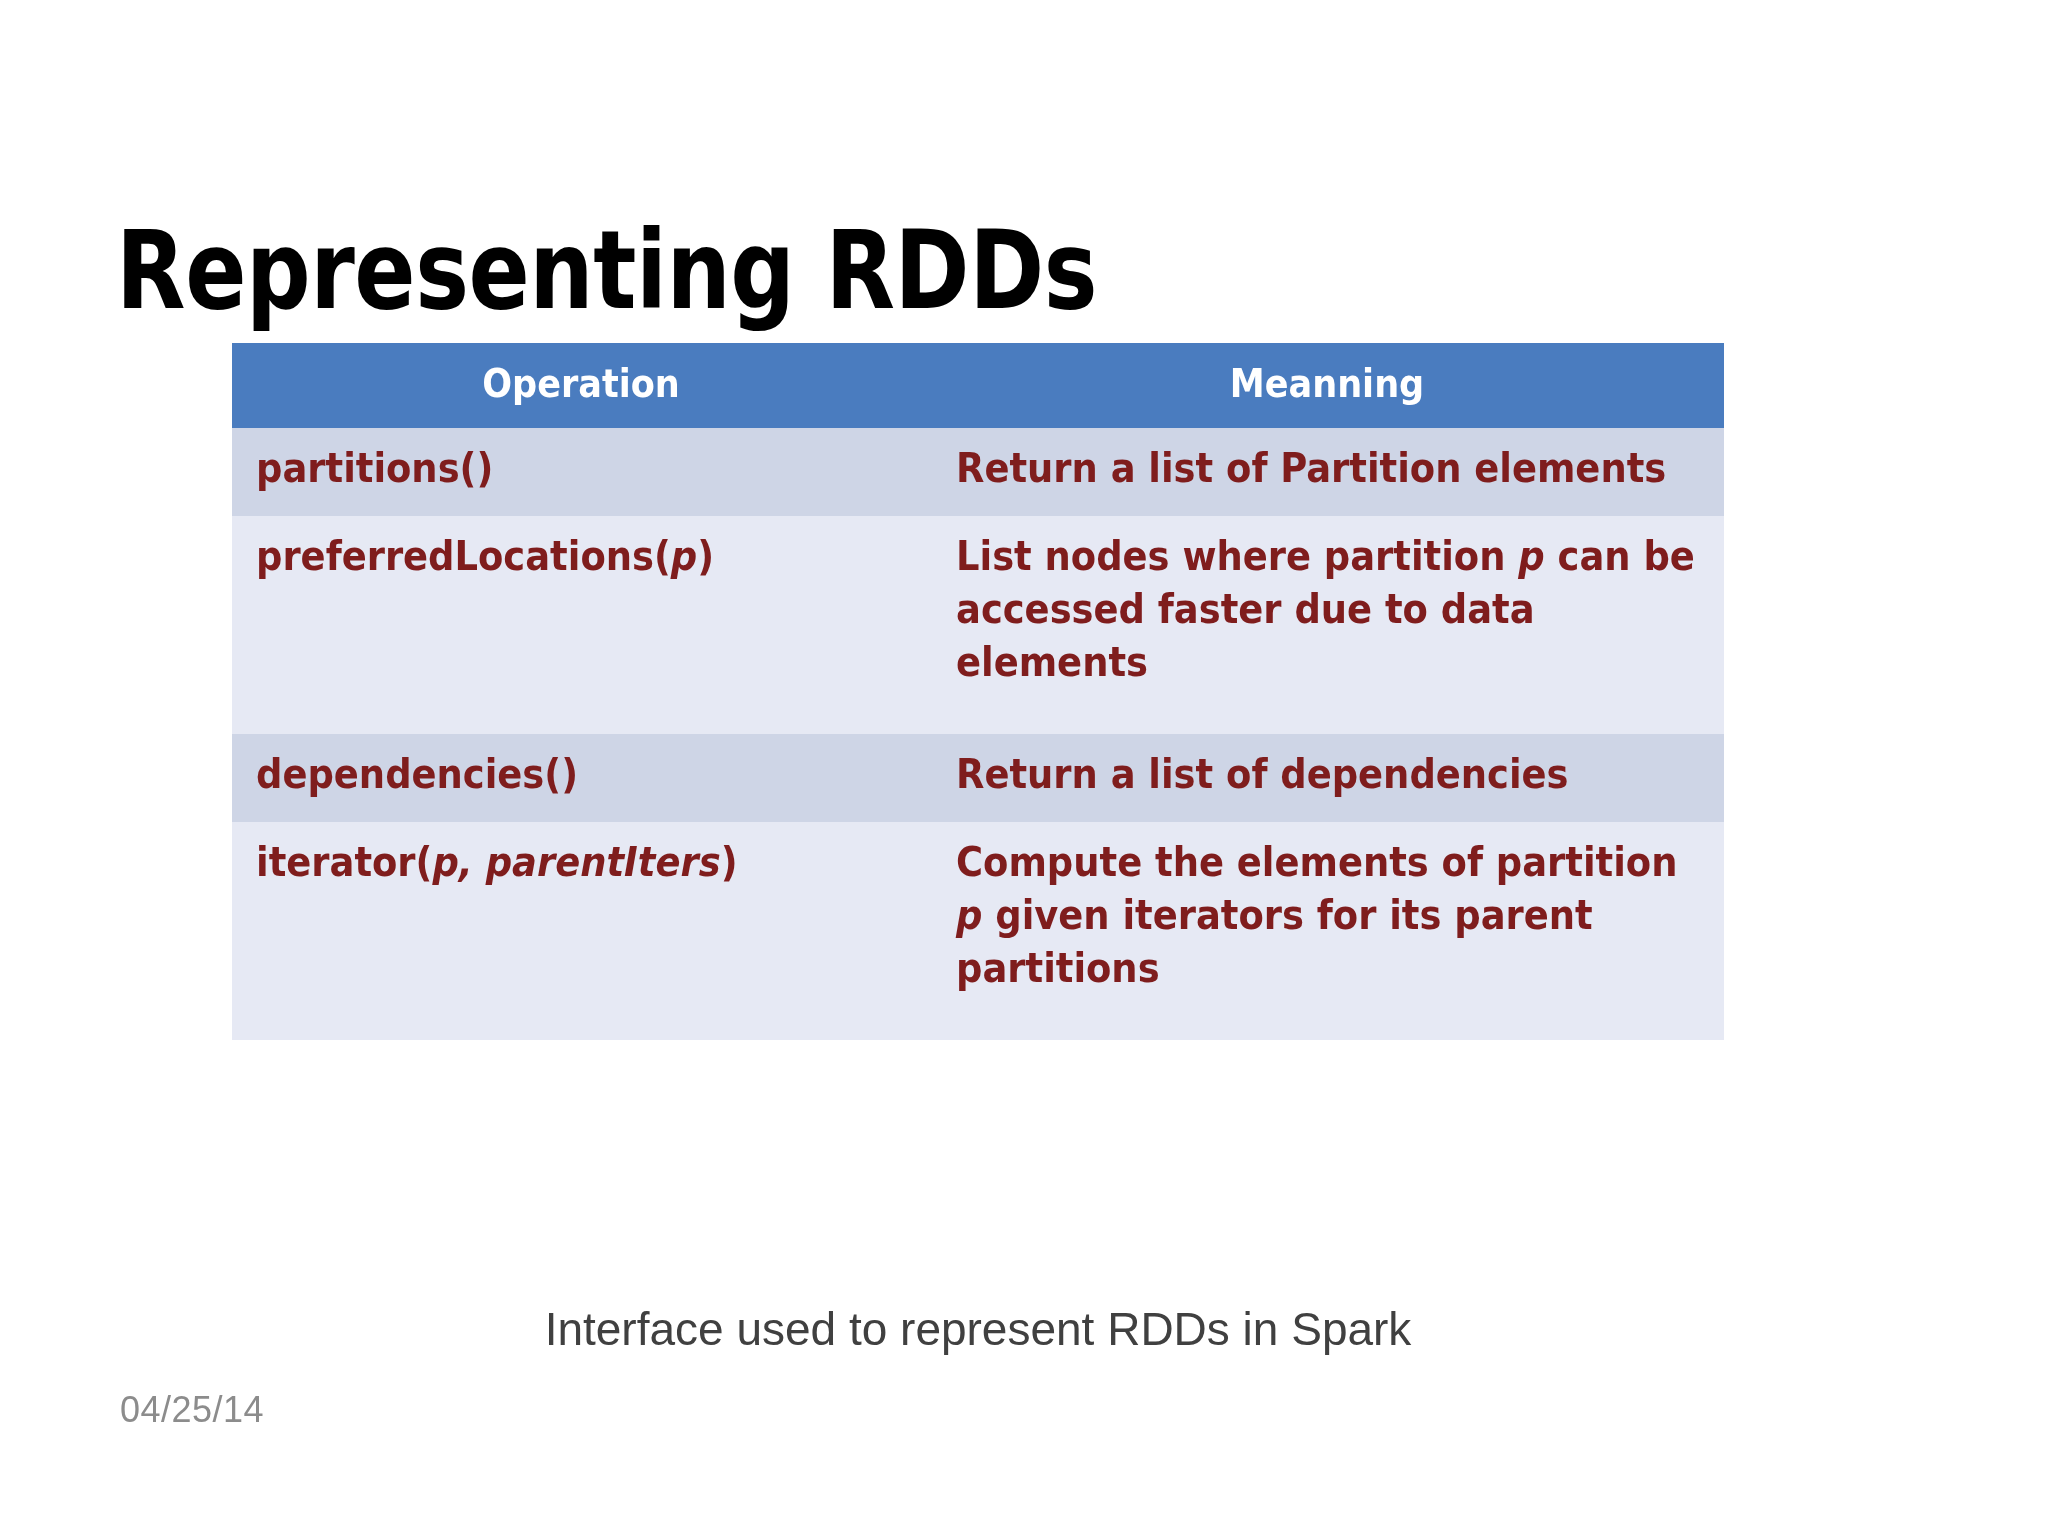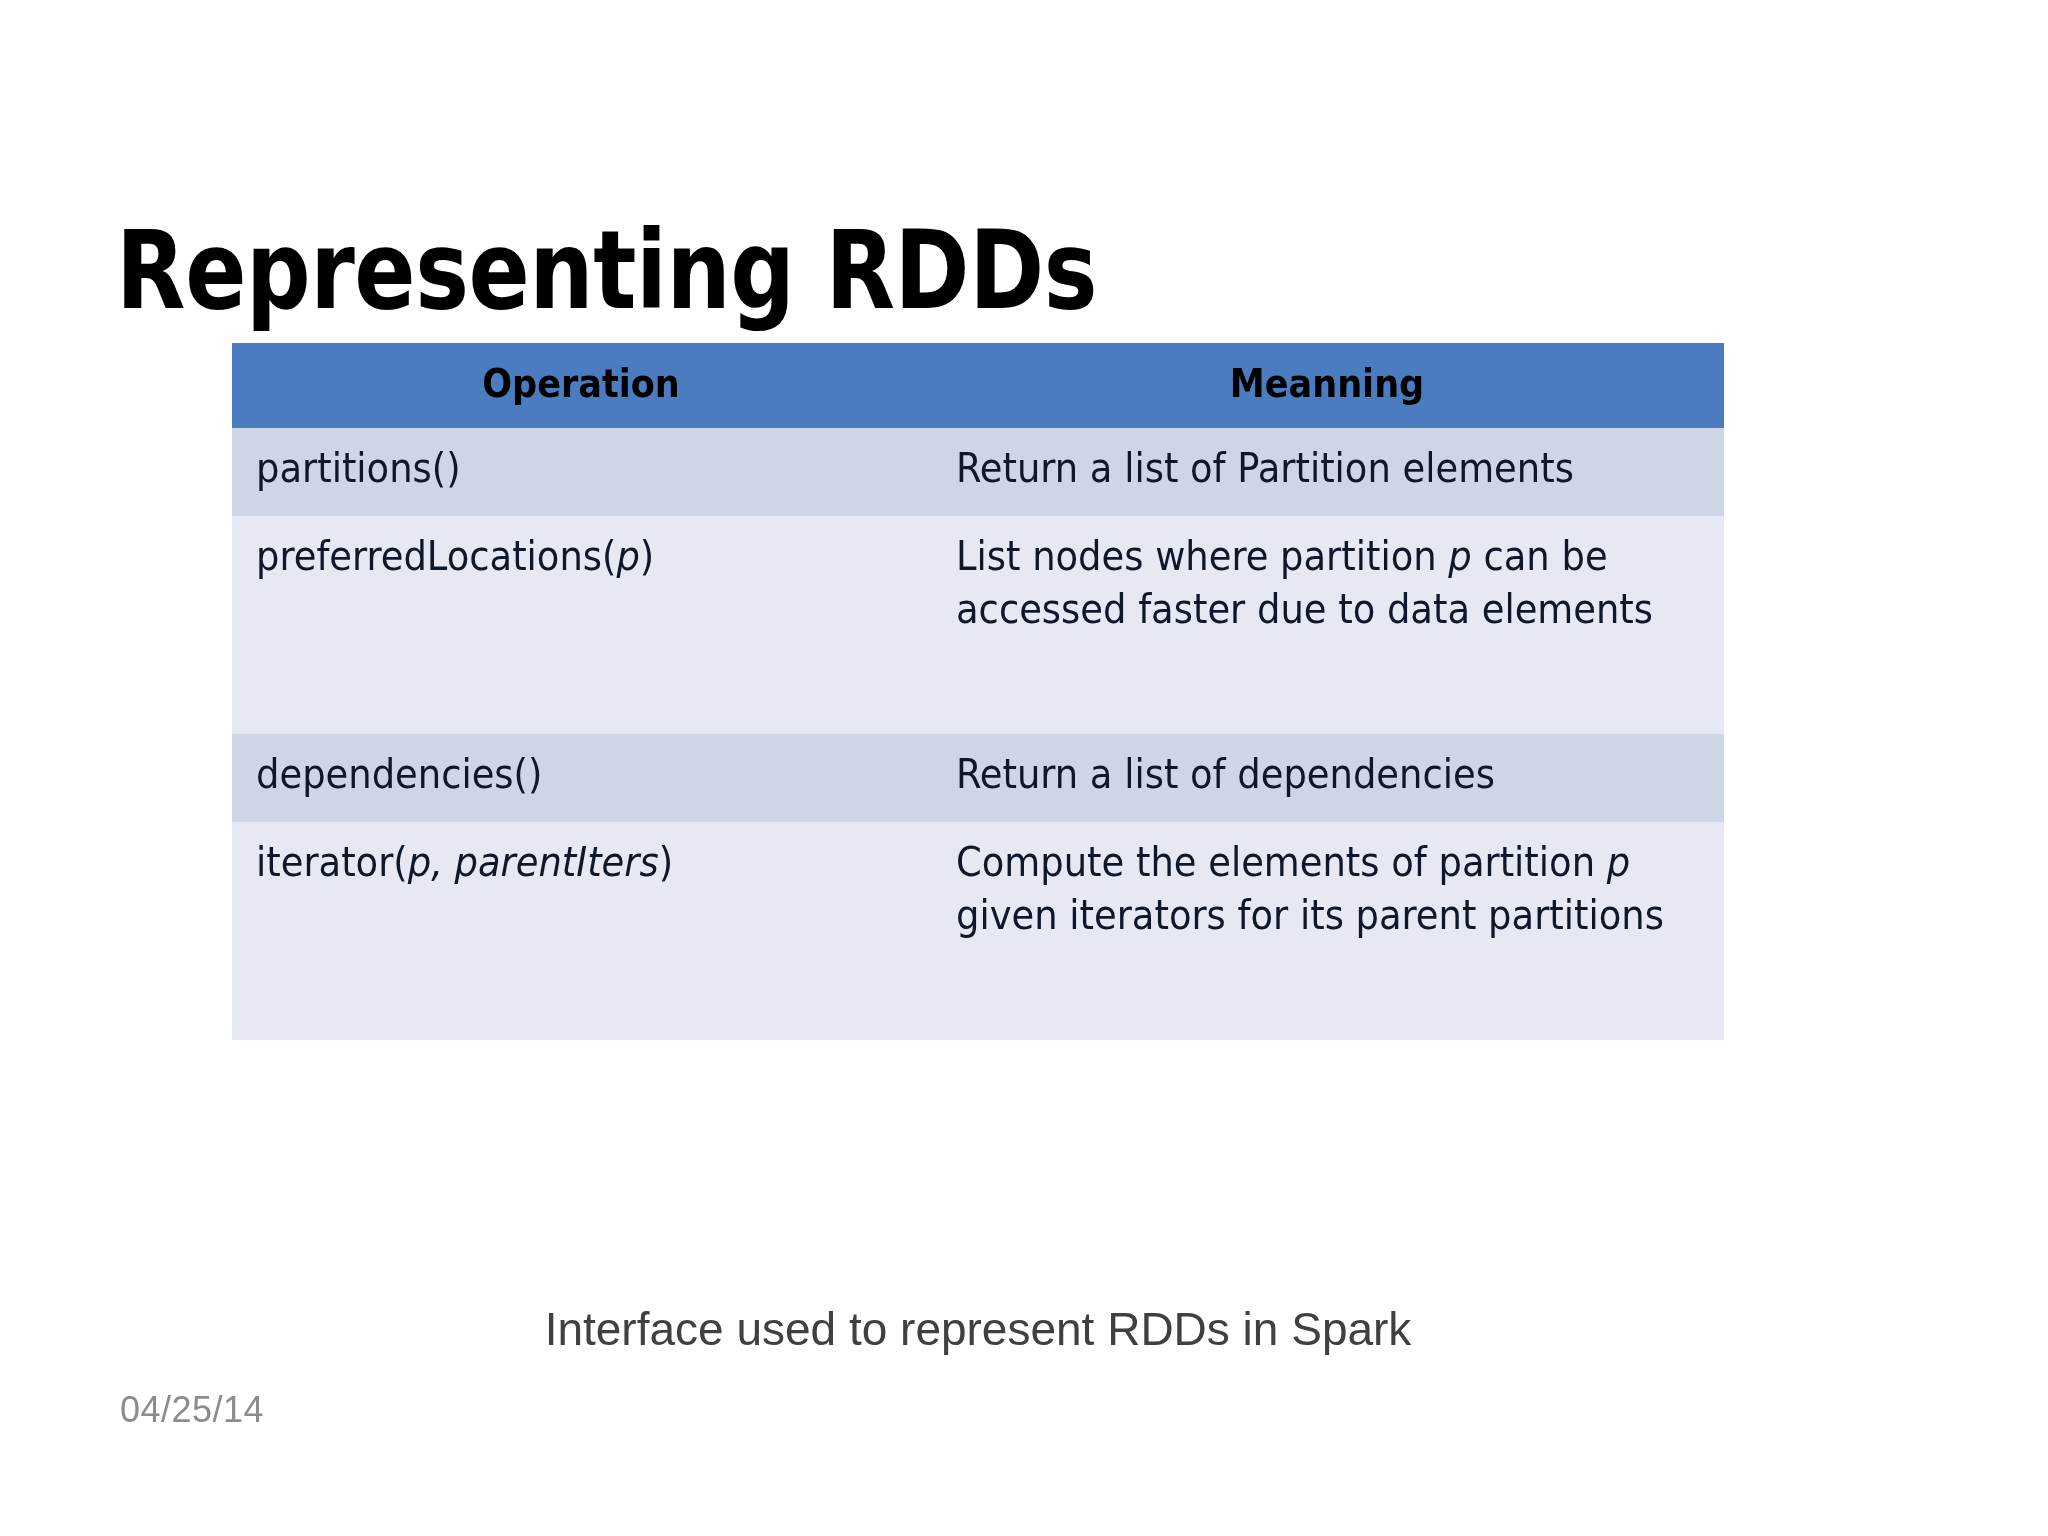--- a/index.html
+++ b/index.html
@@ -46,37 +46,37 @@
     width: 1492px;
     border-collapse: collapse;
     table-layout: fixed;
   }
 
   .rdd-table col.col-op   { width: 698px; }
   .rdd-table col.col-mean { width: 794px; }
 
   .rdd-table thead th {
     background: #4a7cbf;
-    color: #000000;
+    color: #ffffff;
     font-family: "DejaVu Sans Condensed", "Liberation Sans Narrow", "Liberation Sans", sans-serif;
     font-weight: bold;
     font-size: 39px;
     line-height: 1.1;
     text-align: center;
     padding: 20px 10px 22px 10px;
     border: 0;
     vertical-align: middle;
   }
 
   .rdd-table tbody td {
     font-family: "DejaVu Sans Condensed", "Liberation Sans Narrow", "Liberation Sans", sans-serif;
-    font-weight: normal;
+    font-weight: bold;
     font-size: 41px;
     line-height: 1.30;
-    color: #0f172a;
+    color: #7f1d1d;
     vertical-align: top;
     border: 0;
     padding: 14px 18px 16px 18px;
   }
 
   .rdd-table tbody td.cell-op   { padding-left: 24px; }
   .rdd-table tbody td.cell-mean { padding-left: 26px; }
 
   .rdd-table tbody tr.row-dark  td { background: #ced5e6; }
   .rdd-table tbody tr.row-light td { background: #e6e9f4; }

